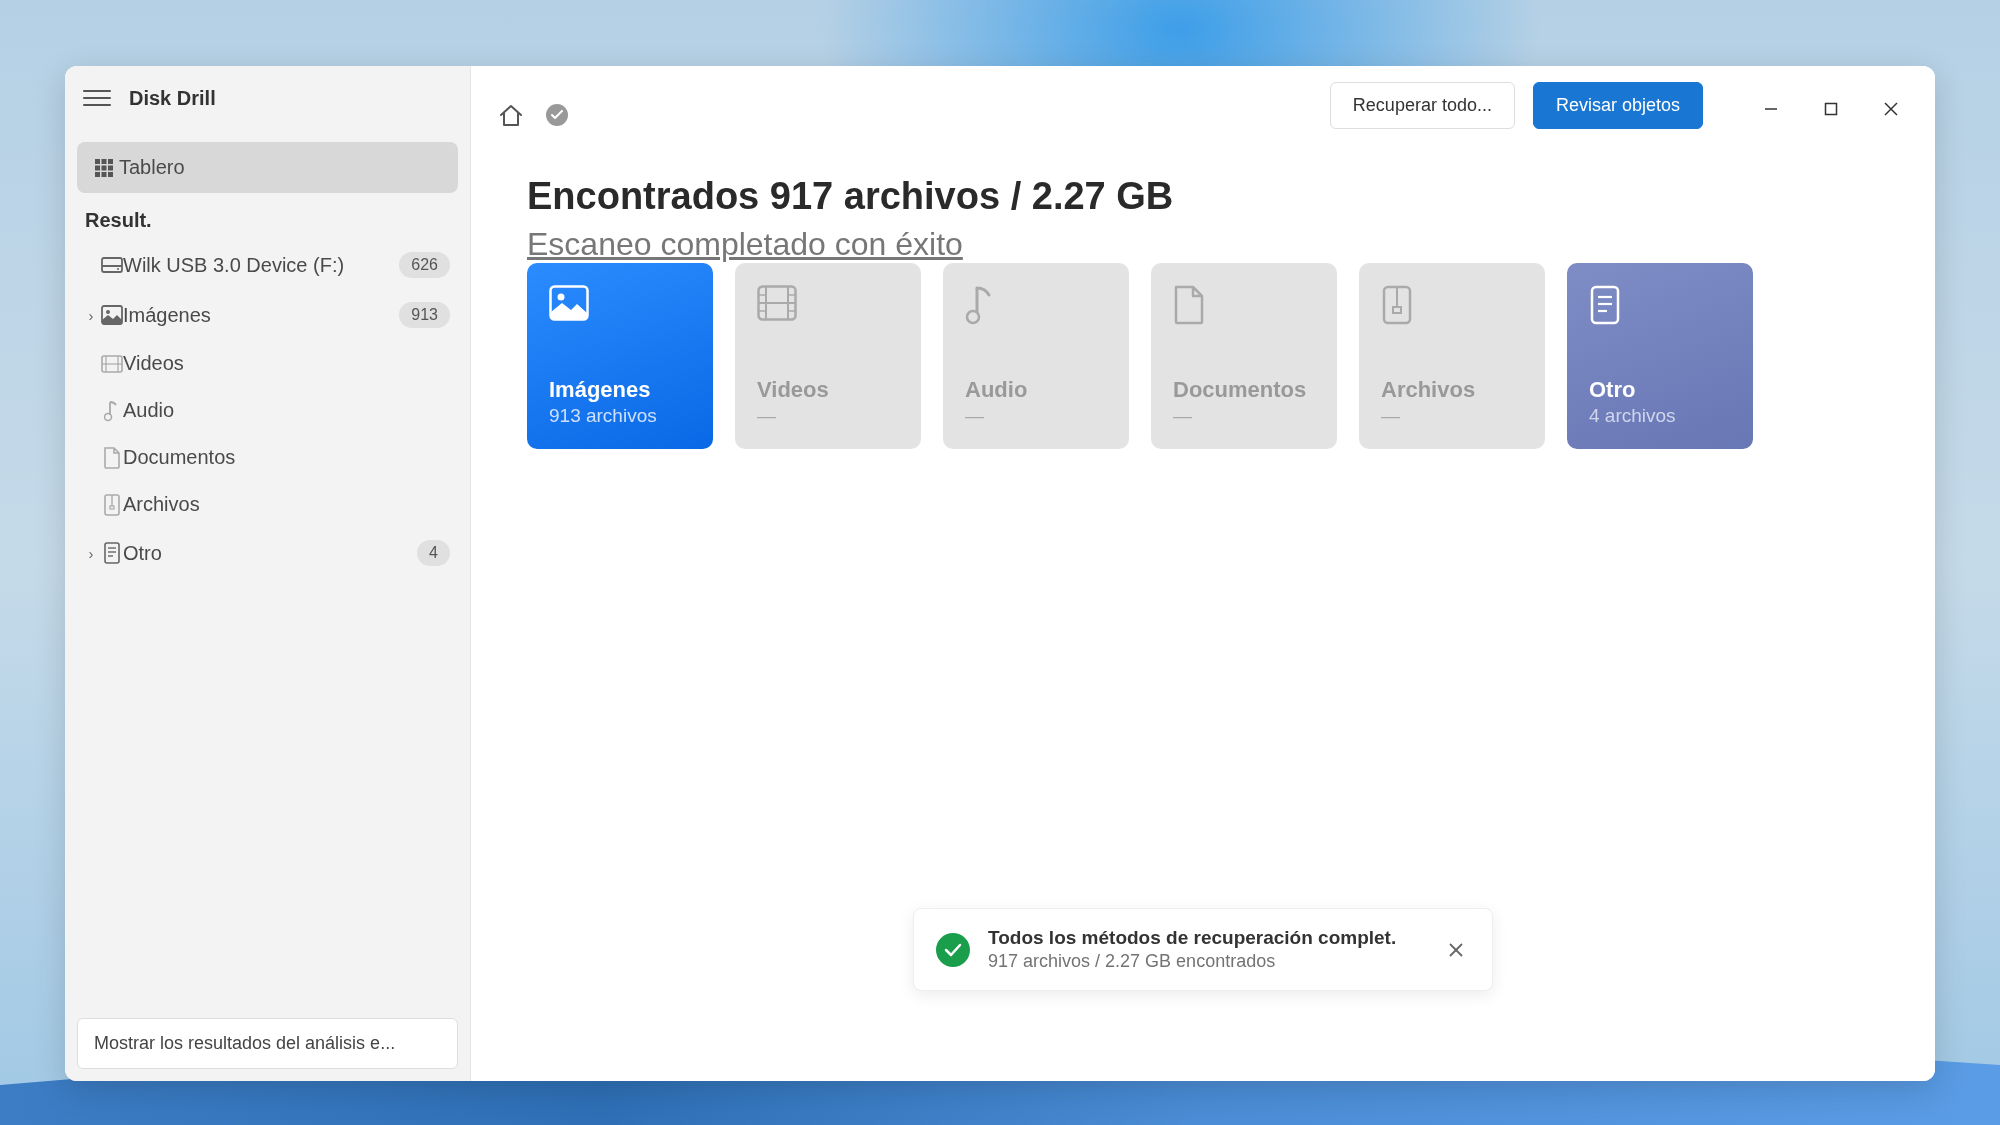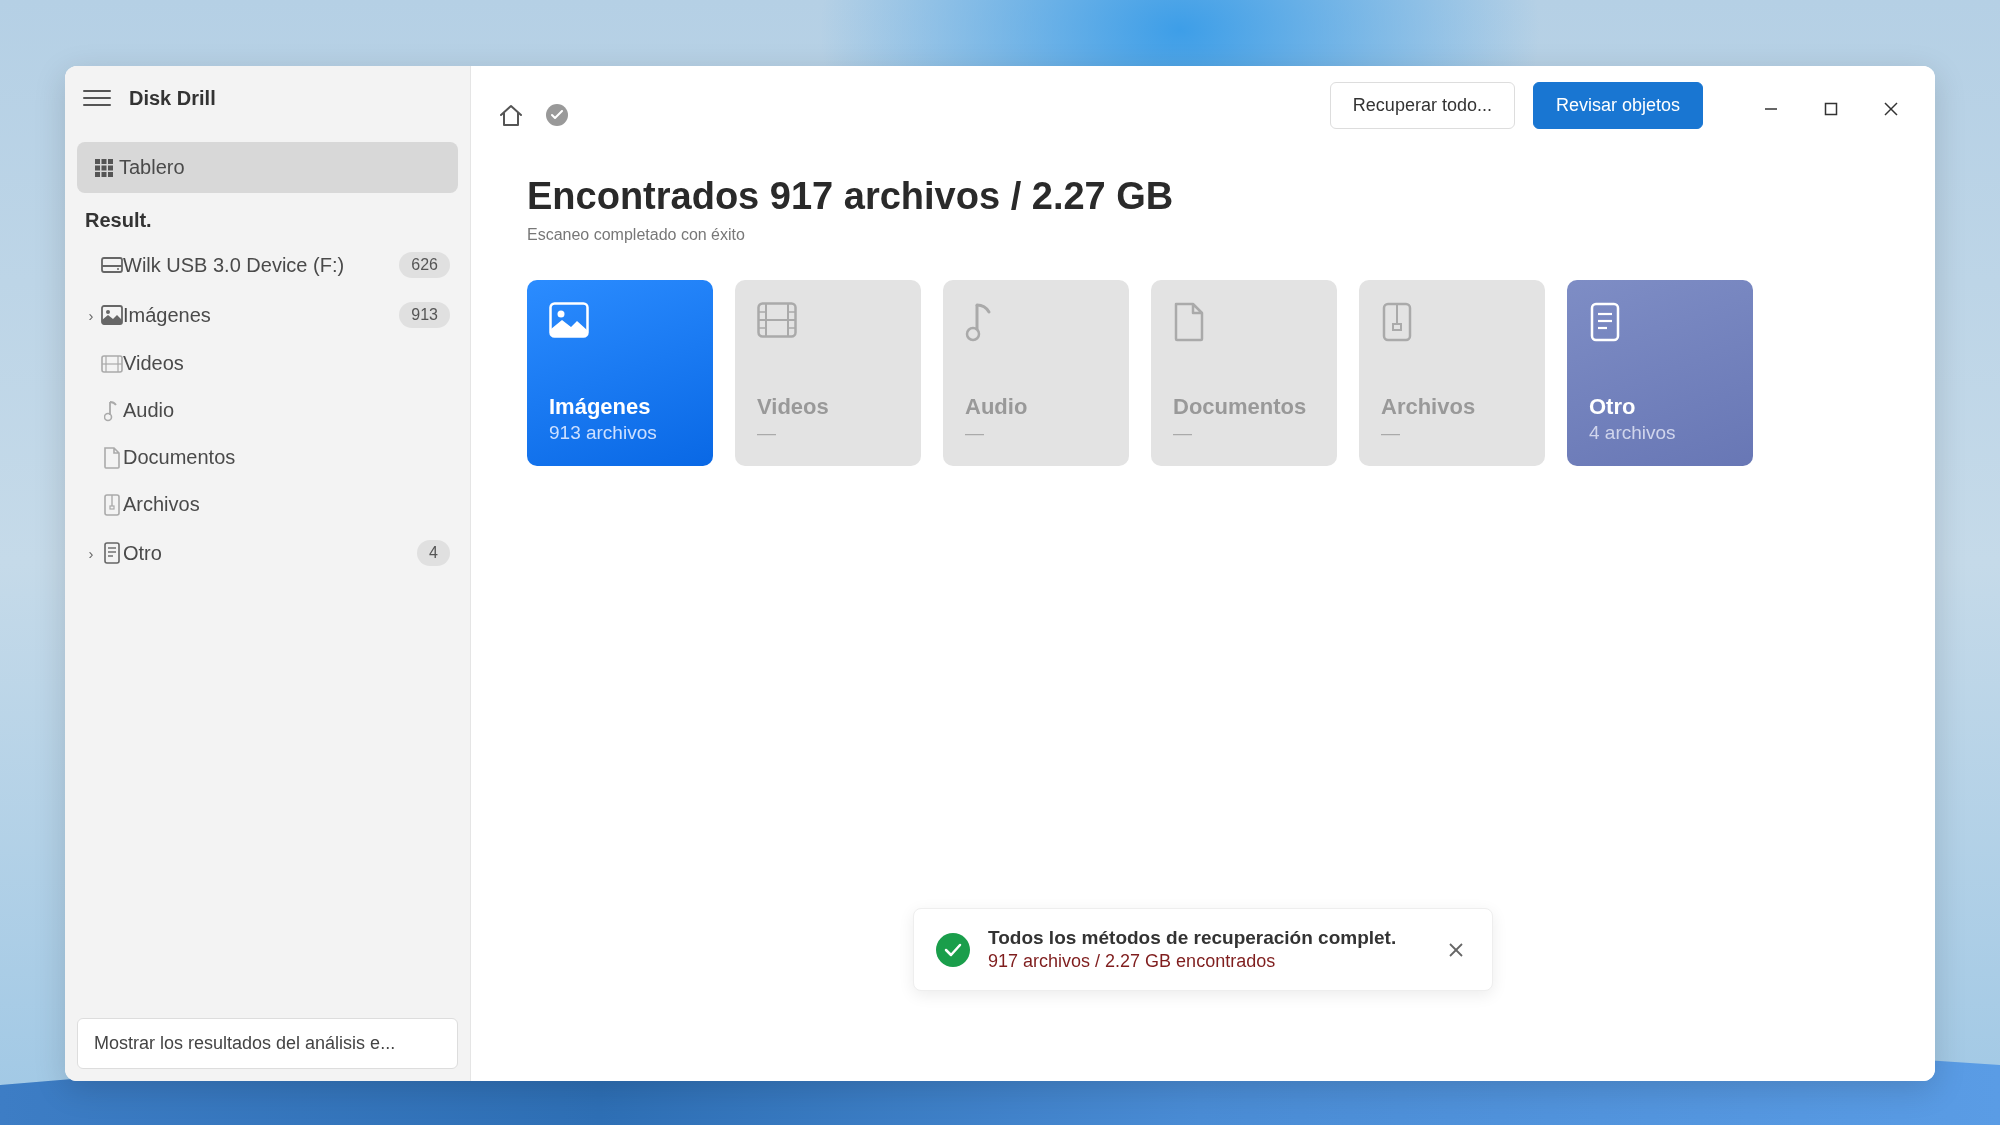--- a/index.html
+++ b/index.html
@@ -232,23 +232,23 @@
   .content {
     padding: 30px 56px;
   }
   .title {
     font-size: 38px;
     font-weight: 600;
     color: #2a2a2a;
     margin-bottom: 8px;
   }
   .subtitle {
-    font-size: 16px;
+    font-size: 32px;
     color: #777;
-    margin-bottom: 36px;
+    text-decoration: underline;
   }
   .cards {
     display: flex;
     gap: 22px;
   }
   .card {
     width: 186px;
     height: 186px;
     background: #e3e3e3;
     border-radius: 10px;
@@ -309,21 +309,21 @@
     flex-shrink: 0;
   }
   .toast-body { flex: 1; }
   .toast-title {
     font-size: 19px;
     font-weight: 600;
     color: #333;
   }
   .toast-sub {
     font-size: 18px;
-    color: #7f1d1d;
+    color: #737373;
     margin-top: 2px;
   }
   .toast-close {
     width: 28px;
     height: 28px;
     display: flex;
     align-items: center;
     justify-content: center;
     cursor: pointer;
     color: #666;

